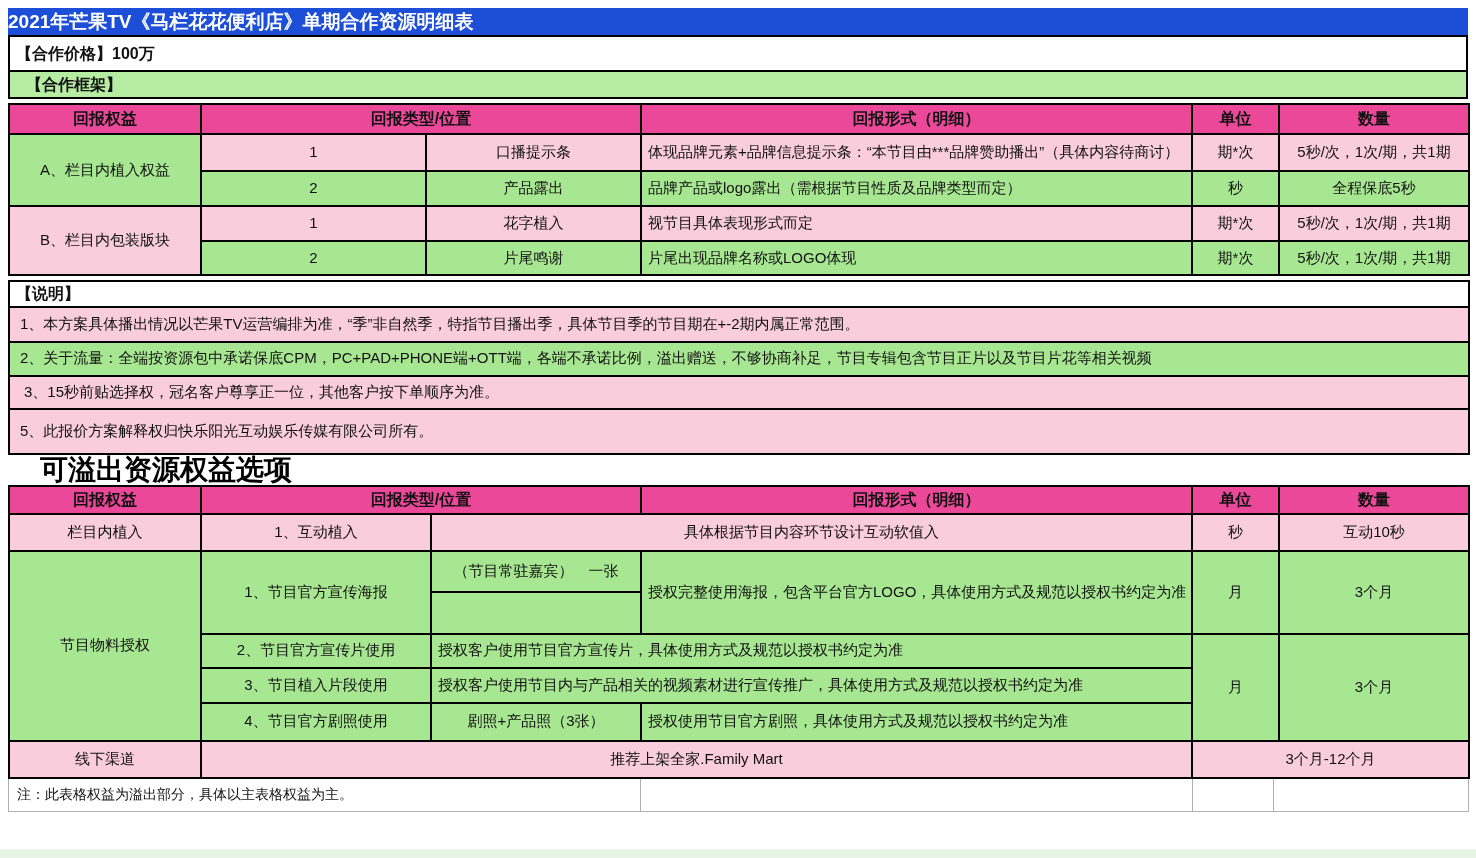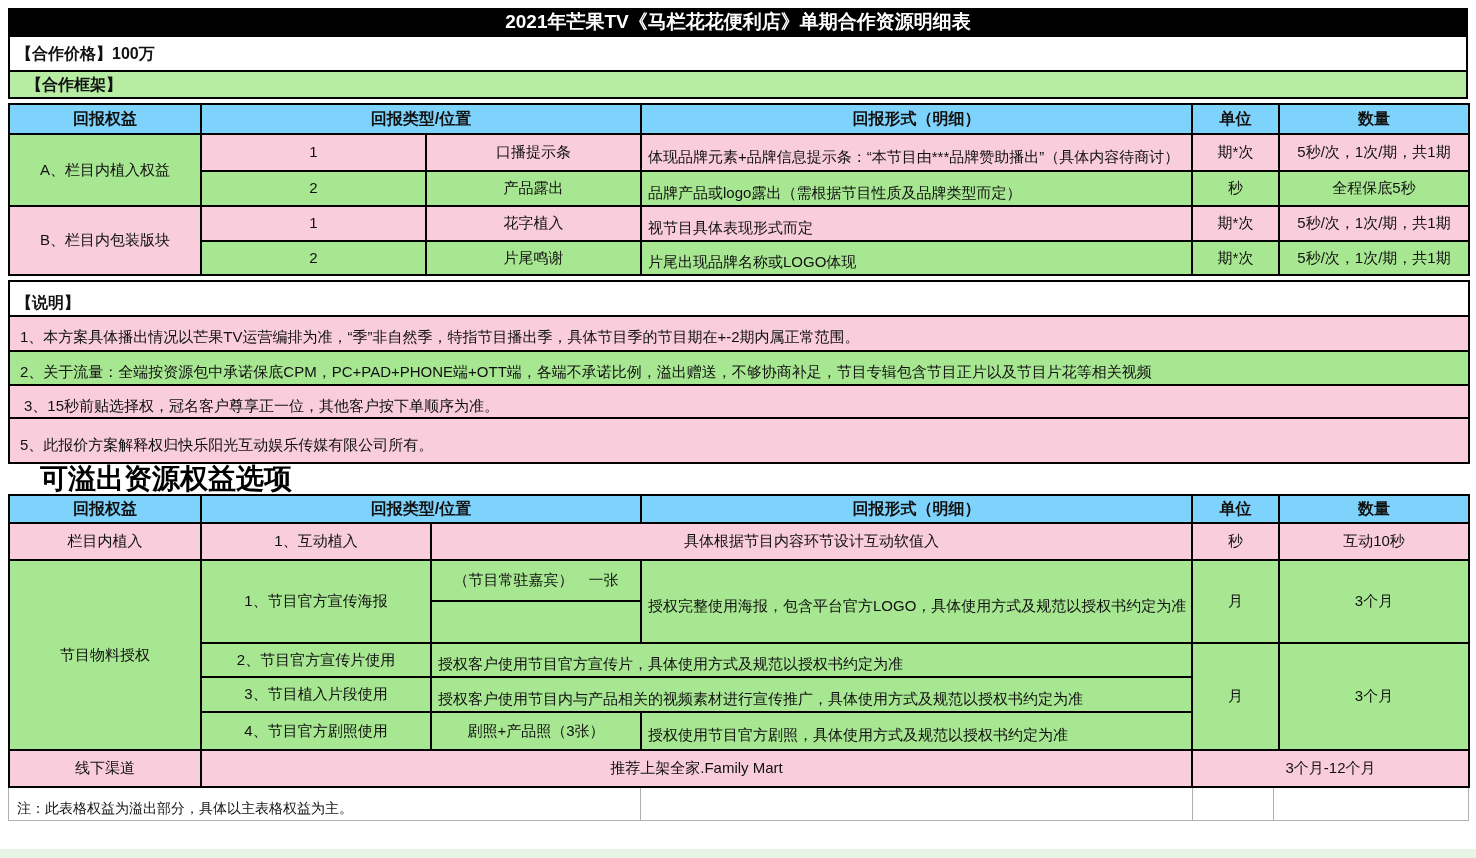--- a/index.html
+++ b/index.html
@@ -3,38 +3,38 @@
 <meta charset="utf-8">
 <style>
   html,body{margin:0;padding:0;}
   body{
     width:1476px;height:858px;background:#fff;overflow:hidden;position:relative;
     font-family:"Liberation Sans","DejaVu Sans",sans-serif;color:#111;
     -webkit-font-smoothing:antialiased;
   }
   .sheet{position:absolute;left:8px;top:8px;width:1460px;}
   .title-bar{
-    background:#000000;color:#fff;font-weight:bold;font-size:19px;
-    height:27px;line-height:27px;text-align:center;
+    background:#1d4ed8;color:#fff;font-weight:bold;font-size:19px;
+    height:27px;line-height:27px;
   }
   .price-row{
     border:2px solid #000;border-top:2px solid #000;background:#fff;
     height:33px;line-height:33px;font-weight:bold;font-size:16px;padding-left:6px;
   }
   .framework-row{
     border:2px solid #000;border-top:0;background:#b6eda3;
     height:25px;line-height:25px;font-weight:bold;font-size:16px;padding-left:16px;
   }
   table{border-collapse:collapse;table-layout:fixed;width:1460px;font-size:15px;}
   td{border:2px solid #000;text-align:center;padding:1px 4px;overflow:hidden;vertical-align:middle;line-height:1.35;}
-  td.l{text-align:left;padding:10px 4px 1px 6px;}
+  td.l{text-align:left;padding:1px 4px 1px 6px;}
   .hd td{font-weight:bold;font-size:16px;}
   .pink{background:#f9cddb;}
   .green{background:#a8e792;}
-  .gray{background:#7dd3fc;}
+  .gray{background:#ec4899;}
   .white{background:#fff;}
   .mt4{margin-top:4px;}
   .section-title{
     font-family:"DejaVu Serif","Liberation Serif",serif;font-weight:bold;
     font-size:28px;height:30px;line-height:30px;padding-left:32px;color:#000;
   }
   .note-table td{border:1px solid #b0b0b0;border-top:0;font-size:14px;}
   .note-table td.l{padding-left:8px;margin-left:48px;}
   .bottom-strip{position:absolute;left:0;bottom:0;width:1476px;height:9px;background:#e8f4e6;}
 </style>

